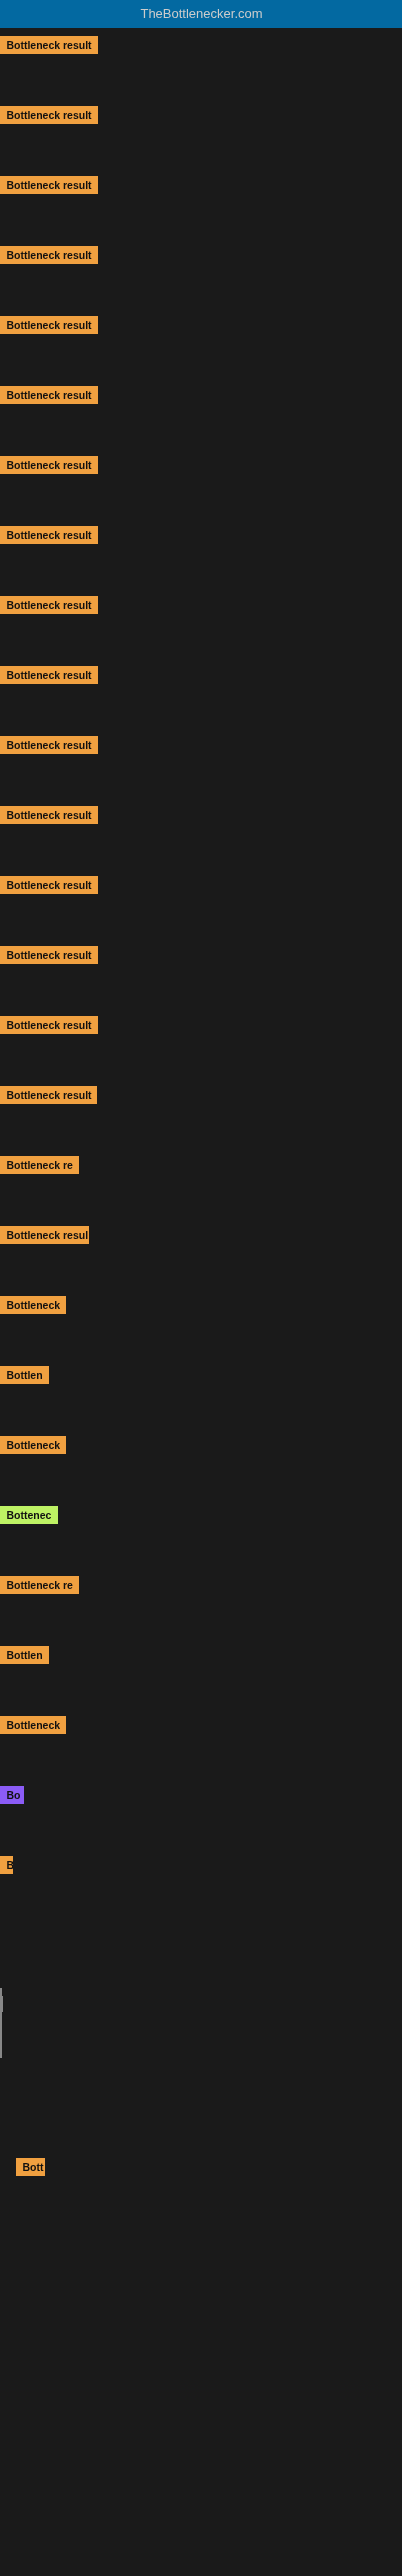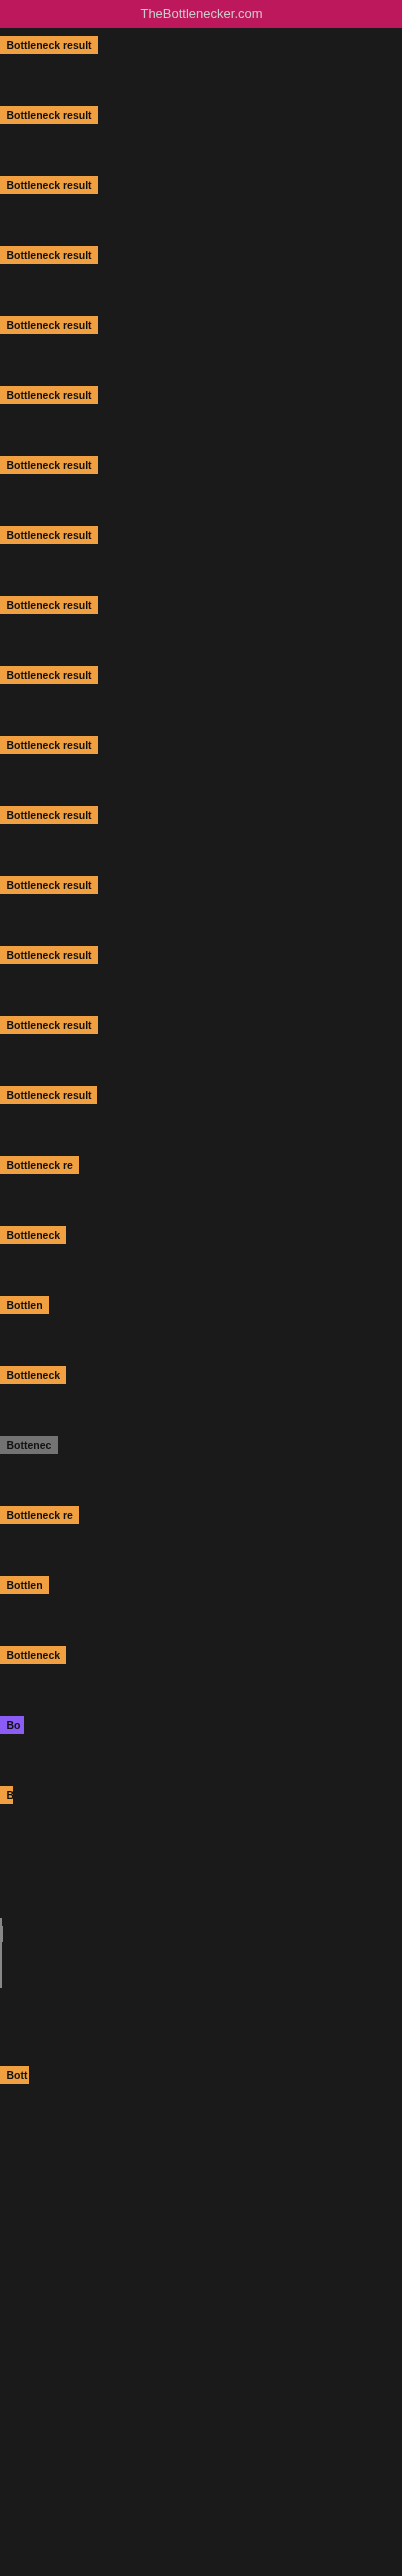--- a/index.html
+++ b/index.html
@@ -14,21 +14,21 @@
       width: 403px;
       min-height: 2576px;
       position: relative;
     }
 
     .site-title {
       text-align: center;
       color: #cccccc;
       font-size: 13px;
       padding: 6.4px 0;
-      background-color: #be185d;
+      background-color: #0369a1;
     }
   </style>
 </head>
 <body>
 
 <div class="site-title">
   <span>TheBottlenecker.com</span>
 </div>
 
 <div id="items-container" style="position:relative; width:403px;">
@@ -77,30 +77,33 @@
     <div style="position: relative; height: 70px; display: flex; align-items: flex-start; padding-top: 8px;">
       <div style="display: inline-block; background-color: rgb(240, 160, 64); color: rgb(17, 17, 17); font-size: 10.5px; font-weight: bold; padding: 3.2px 6.4px; white-space: nowrap; overflow: hidden; max-width: 105px;">Bottleneck result</div>
     </div>
     <div style="position: relative; height: 70px; display: flex; align-items: flex-start; padding-top: 8px;">
       <div style="display: inline-block; background-color: rgb(240, 160, 64); color: rgb(17, 17, 17); font-size: 10.5px; font-weight: bold; padding: 3.2px 6.4px; white-space: nowrap; overflow: hidden; max-width: 97px;">Bottleneck result</div>
     </div>
     <div style="position: relative; height: 70px; display: flex; align-items: flex-start; padding-top: 8px;">
       <div style="display: inline-block; background-color: rgb(240, 160, 64); color: rgb(17, 17, 17); font-size: 10.5px; font-weight: bold; padding: 3.2px 6.4px; white-space: nowrap; overflow: hidden; max-width: 81px;">Bottleneck re</div>
     </div>
     <div style="position: relative; height: 70px; display: flex; align-items: flex-start; padding-top: 8px;">
+      <div style="display: inline-block; background-color: rgb(240, 160, 64); color: rgb(17, 17, 17); font-size: 10.5px; font-weight: bold; padding: 3.2px 6.4px; white-space: nowrap; overflow: hidden; max-width: 89px;">Bottleneck resul</div>
+    </div>
+    <div style="position: relative; height: 70px; display: flex; align-items: flex-start; padding-top: 8px;">
       <div style="display: inline-block; background-color: rgb(240, 160, 64); color: rgb(17, 17, 17); font-size: 10.5px; font-weight: bold; padding: 3.2px 6.4px; white-space: nowrap; overflow: hidden; max-width: 68px;">Bottleneck</div>
     </div>
     <div style="position: relative; height: 70px; display: flex; align-items: flex-start; padding-top: 8px;">
       <div style="display: inline-block; background-color: rgb(240, 160, 64); color: rgb(17, 17, 17); font-size: 10.5px; font-weight: bold; padding: 3.2px 6.4px; white-space: nowrap; overflow: hidden; max-width: 55px;">Bottlen</div>
     </div>
     <div style="position: relative; height: 70px; display: flex; align-items: flex-start; padding-top: 8px;">
       <div style="display: inline-block; background-color: rgb(240, 160, 64); color: rgb(17, 17, 17); font-size: 10.5px; font-weight: bold; padding: 3.2px 6.4px; white-space: nowrap; overflow: hidden; max-width: 68px;">Bottleneck</div>
     </div>
     <div style="position: relative; height: 70px; display: flex; align-items: flex-start; padding-top: 8px;">
-      <div style="display: inline-block; background-color: #737373; color: rgb(17, 17, 17); font-size: 10.5px; font-weight: bold; padding: 3.2px 6.4px; white-space: nowrap; overflow: hidden; max-width: 58px;">Bottenec</div>
+      <div style="display: inline-block; background-color: #bef264; color: rgb(17, 17, 17); font-size: 10.5px; font-weight: bold; padding: 3.2px 6.4px; white-space: nowrap; overflow: hidden; max-width: 58px;">Bottenec</div>
     </div>
     <div style="position: relative; height: 70px; display: flex; align-items: flex-start; padding-top: 8px;">
       <div style="display: inline-block; background-color: rgb(240, 160, 64); color: rgb(17, 17, 17); font-size: 10.5px; font-weight: bold; padding: 3.2px 6.4px; white-space: nowrap; overflow: hidden; max-width: 81px;">Bottleneck re</div>
     </div>
     <div style="position: relative; height: 70px; display: flex; align-items: flex-start; padding-top: 8px;">
       <div style="display: inline-block; background-color: rgb(240, 160, 64); color: rgb(17, 17, 17); font-size: 10.5px; font-weight: bold; padding: 3.2px 6.4px; white-space: nowrap; overflow: hidden; max-width: 55px;">Bottlen</div>
     </div>
     <div style="position: relative; height: 70px; display: flex; align-items: flex-start; padding-top: 8px;">
       <div style="display: inline-block; background-color: rgb(240, 160, 64); color: rgb(17, 17, 17); font-size: 10.5px; font-weight: bold; padding: 3.2px 6.4px; white-space: nowrap; overflow: hidden; max-width: 68px;">Bottleneck</div>
     </div>
@@ -109,21 +112,21 @@
     </div>
     <div style="position: relative; height: 70px; display: flex; align-items: flex-start; padding-top: 8px;">
       <div style="display: inline-block; background-color: rgb(240, 160, 64); color: rgb(17, 17, 17); font-size: 10.5px; font-weight: bold; padding: 3.2px 6.4px; white-space: nowrap; overflow: hidden; max-width: 13px;">B</div>
     </div>
     <div style="position: relative; height: 70px; display: flex; align-items: flex-start; padding-top: 8px;"></div>
     <div style="position: relative; height: 70px; display: flex; align-items: flex-start; padding-top: 8px;">
       <div style="position: absolute; left: 0px; top: 0px; bottom: 0px; width: 1.6px; background-color: rgb(136, 136, 136);"></div>
       <div style="width: 1.6px; height: 16px; background-color: rgb(136, 136, 136); margin-left: 1.6px;"></div>
     </div>
     <div style="position: relative; height: 70px; display: flex; align-items: flex-start; padding-top: 8px;"></div>
-    <div style="position: relative; height: 70px; display: flex; align-items: flex-start; padding-top: 8px;">
+    <div style="position: relative; height: 70px; display: flex; align-items: center; padding-top: 8px; padding-left: 16px;">
       <div style="display: inline-block; background-color: rgb(240, 160, 64); color: rgb(17, 17, 17); font-size: 10.5px; font-weight: bold; padding: 3.2px 6.4px; white-space: nowrap; overflow: hidden; max-width: 29px;">Bott</div>
     </div>
     <div style="position: relative; height: 70px; display: flex; align-items: flex-start; padding-top: 8px;"></div>
     <div style="position: relative; height: 70px; display: flex; align-items: flex-start; padding-top: 8px;"></div>
     <div style="position: relative; height: 70px; display: flex; align-items: flex-start; padding-top: 8px;"></div>
     <div style="position: relative; height: 70px; display: flex; align-items: flex-start; padding-top: 8px;"></div>
     <div style="position: relative; height: 70px; display: flex; align-items: flex-start; padding-top: 8px;"></div>
   </div>
 
 

